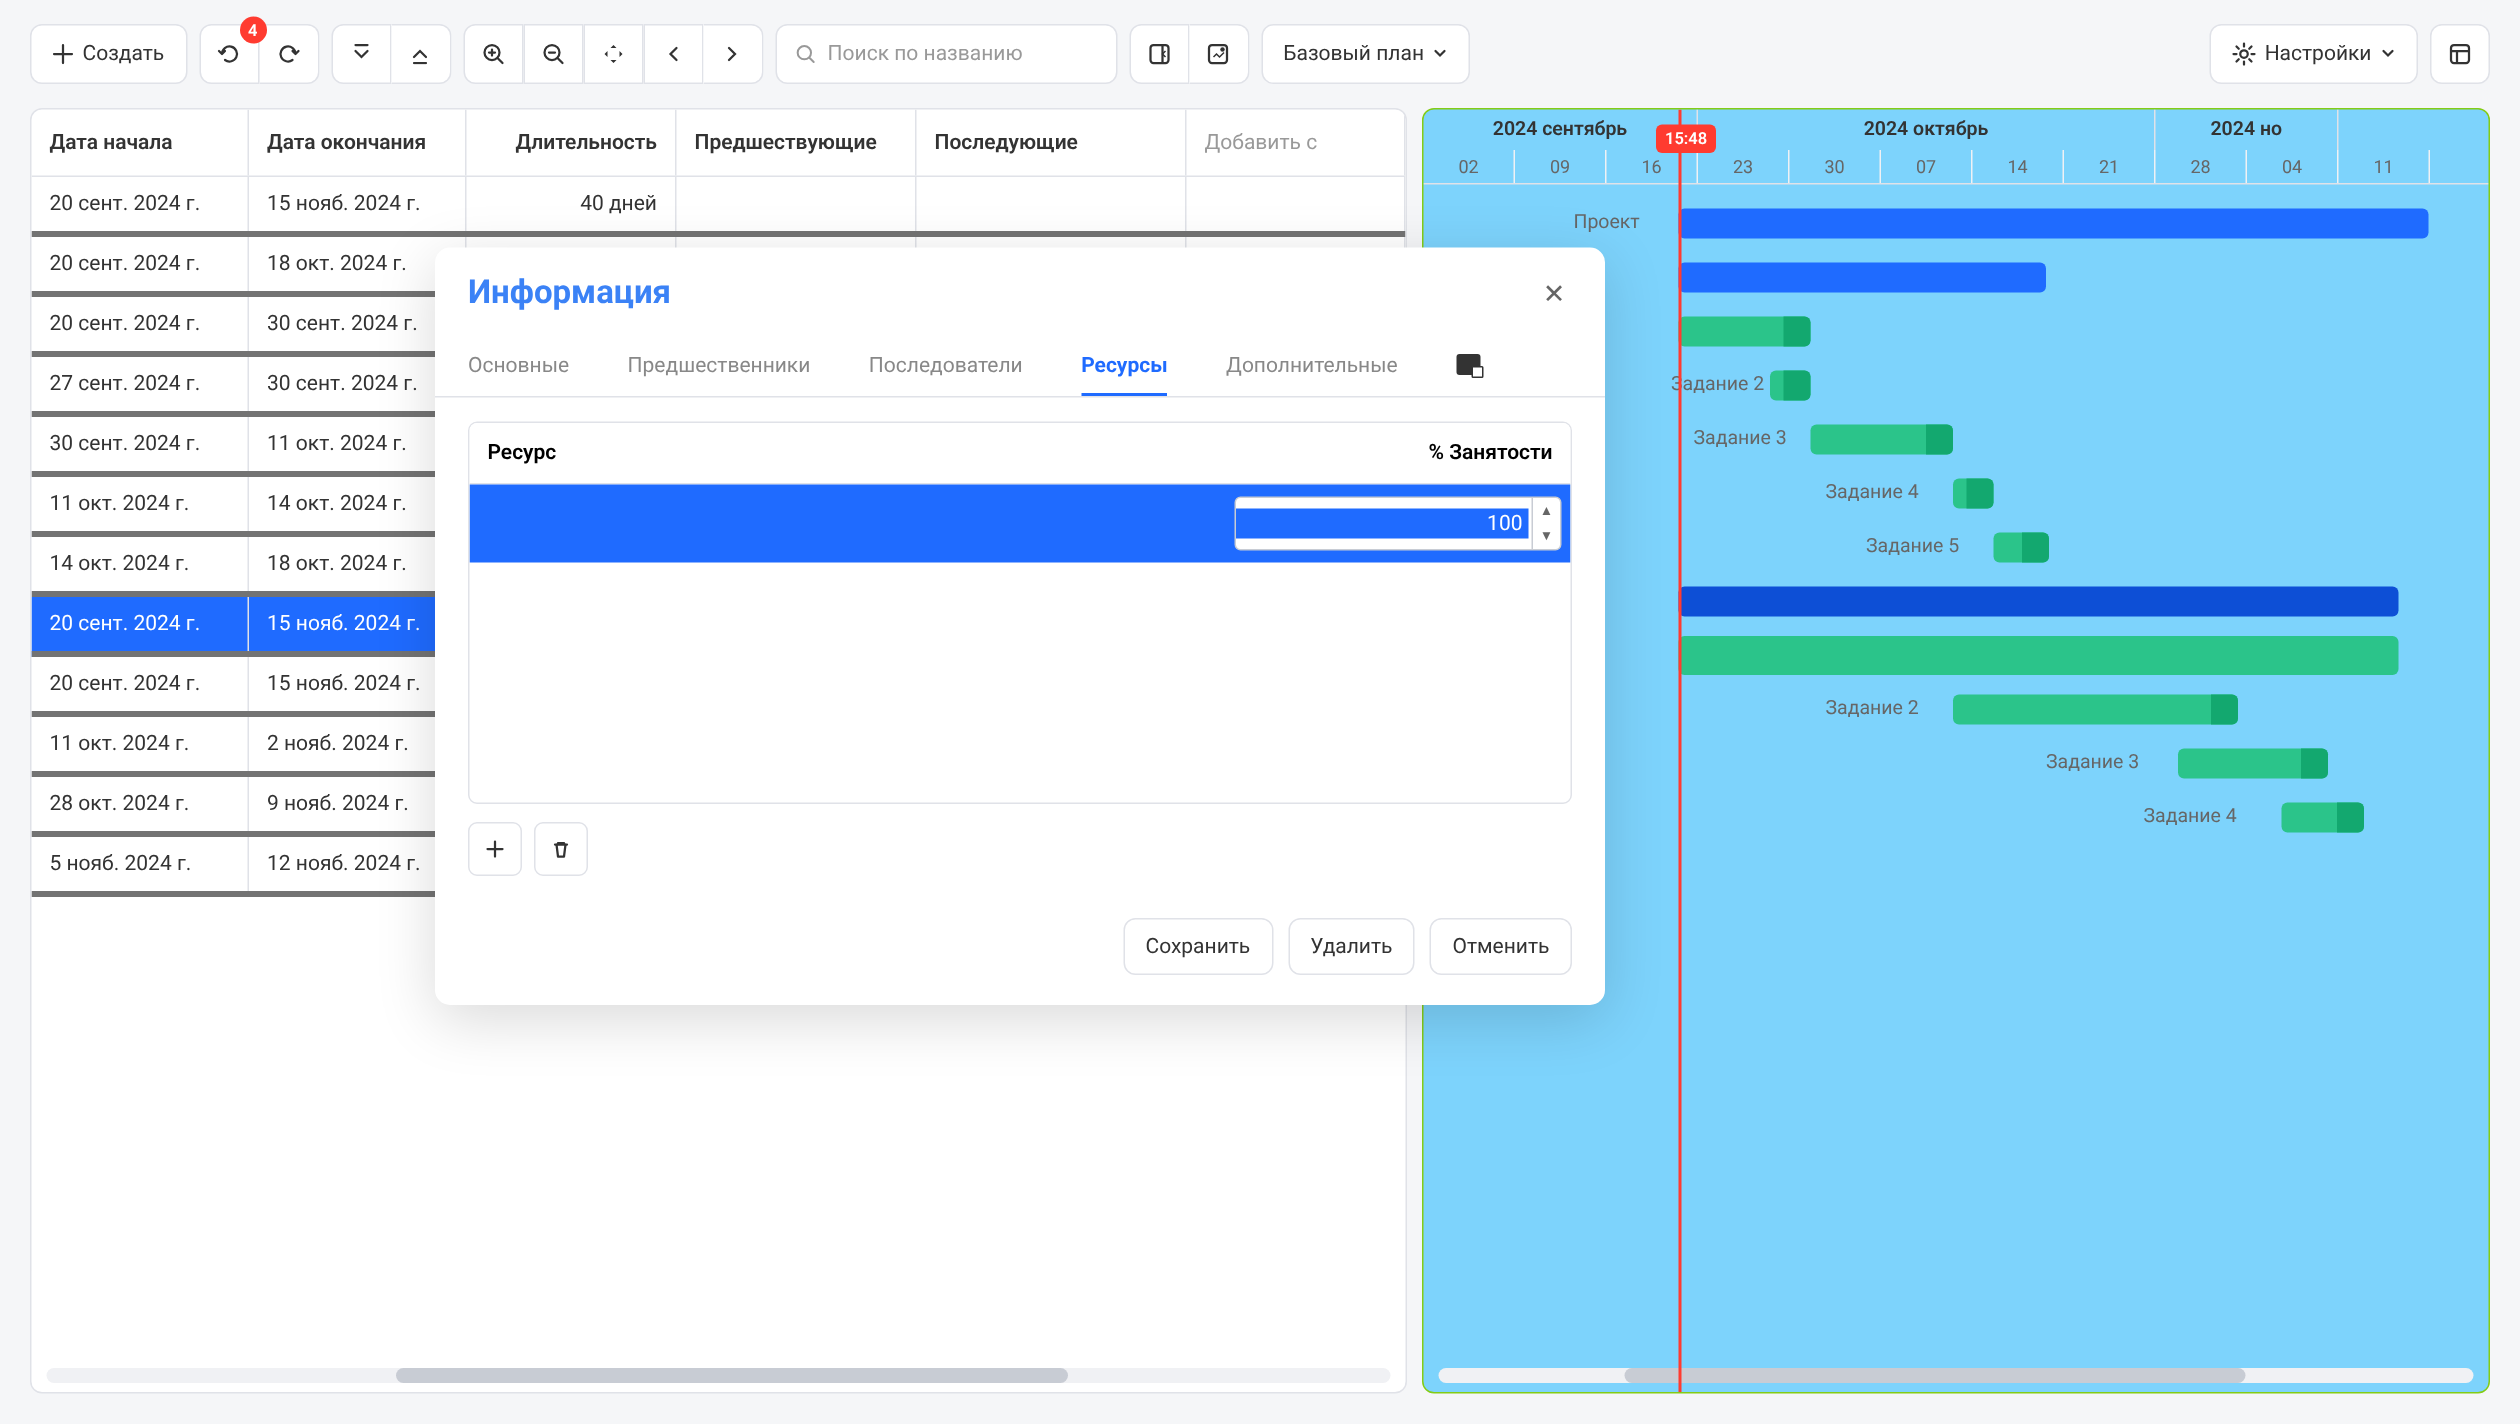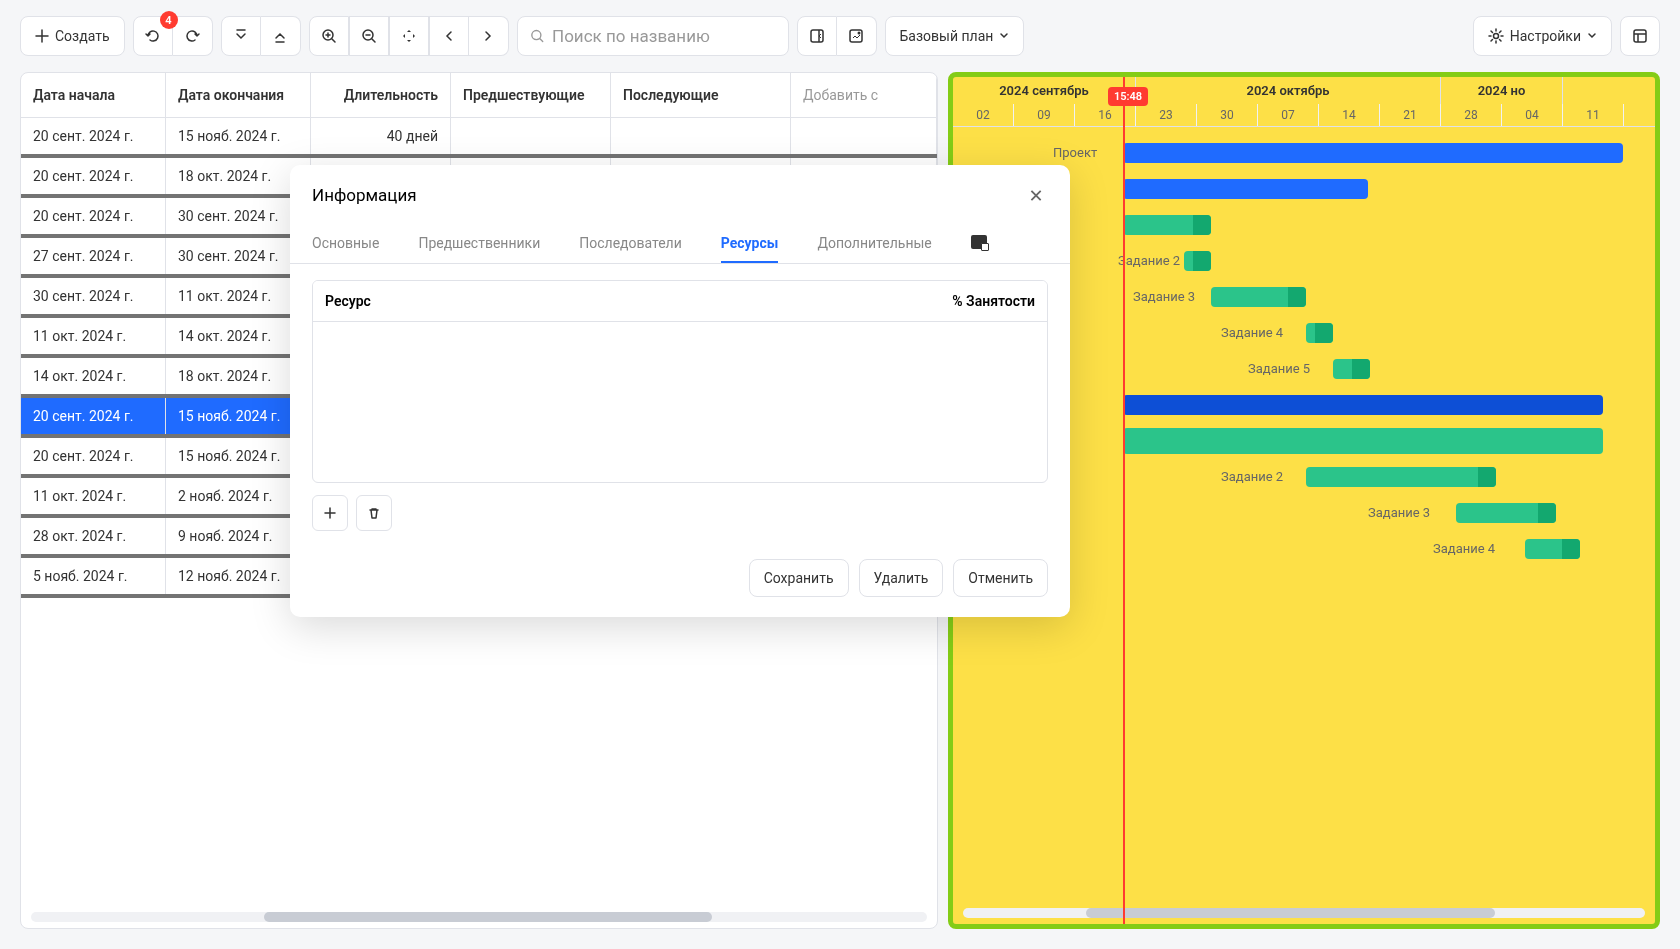--- a/index.html
+++ b/index.html
@@ -6,57 +6,57 @@
 body{background:#f5f6f8;width:1680px;height:949px;overflow:hidden;position:relative}
 .toolbar{display:flex;align-items:center;gap:8px;padding:16px 20px;background:#f5f6f8}
 .btn{display:inline-flex;align-items:center;justify-content:center;gap:6px;padding:0 14px;height:40px;background:#fff;border:1px solid #e0e2e8;border-radius:8px;font-size:14px;color:#333;cursor:pointer}
 .btn-group{display:flex}
 .btn-group .btn{border-radius:0}
 .btn-group .btn:first-child{border-radius:8px 0 0 8px}
 .btn-group .btn:last-child{border-radius:0 8px 8px 0;border-left:none}
 .btn-icon{width:40px;padding:0}
 .badge{position:absolute;top:-6px;right:-6px;background:#ff3b30;color:#fff;font-size:11px;font-weight:600;min-width:18px;height:18px;border-radius:9px;display:flex;align-items:center;justify-content:center}
 .search-box{display:flex;align-items:center;gap:8px;padding:0 12px;height:40px;background:#fff;border:1px solid #e0e2e8;border-radius:8px;min-width:180px}
-.search-box input{border:none;outline:none;font-size:17px;color:#333;width:100%}
+.search-box input{border:none;outline:none;font-size:14px;color:#333;width:100%}
 .search-box input::placeholder{color:#999}
 .spacer{flex:1}
 .main{display:flex;height:calc(100% - 72px);padding:0 20px 20px}
 .grid-panel{flex:0 0 918px;background:#fff;border:1px solid #e0e2e8;border-radius:8px;overflow:hidden;position:relative}
 .grid-header{display:flex;border-bottom:1px solid #e0e2e8;font-weight:600;font-size:14px;color:#333}
 .grid-cell{padding:14px 12px;border-right:1px solid #e0e2e8;white-space:nowrap;overflow:hidden;text-overflow:ellipsis}
 .col-start{width:145px}
 .col-end{width:145px}
 .col-dur{width:140px;text-align:right}
 .col-pred{width:160px}
 .col-succ{width:180px}
 .col-add{flex:1;color:#999;font-weight:400}
 .grid-row{display:flex;border-bottom:4px solid #737373;font-size:14px;color:#333}
 .grid-row.selected{background:#1f6bff;color:#fff}
 .grid-row .grid-cell{padding:10px 12px}
-.gantt-panel{flex:1;margin-left:10px;background:#fde047;border:5px solid #84cc16;border-radius:8px;overflow:hidden;position:relative}
+.gantt-panel{flex:1;margin-left:10px;background:#7dd3fc;border:1px solid #84cc16;border-radius:8px;overflow:hidden;position:relative}
 .gantt-header{border-bottom:1px solid #e0e2e8}
 .gantt-months{display:flex;font-size:13px;font-weight:600;color:#333;text-align:center}
 .gantt-month{padding:6px 0;border-right:1px solid #e0e2e8}
 .gantt-days{display:flex;font-size:12px;color:#666}
 .gantt-day{width:61px;text-align:center;padding:4px 0;border-right:1px solid #f0f1f4;position:relative}
 .now-marker{position:absolute;top:0;bottom:0;left:170px;width:2px;background:#ff3b30;z-index:5}
 .now-label{position:absolute;top:10px;left:155px;background:#ff3b30;color:#fff;font-size:11px;font-weight:600;padding:3px 6px;border-radius:4px;z-index:6}
 .gantt-body{position:relative;padding-top:8px}
 .gantt-row{height:36px;position:relative}
 .gantt-bar{position:absolute;height:20px;top:8px;border-radius:4px}
 .gantt-bar.blue{background:#1f6bff}
 .gantt-bar.dblue{background:#0d4fd6}
 .gantt-bar.green{background:#2bc48a}
 .gantt-bar.green-cap::after{content:"";position:absolute;right:0;top:0;bottom:0;width:18px;background:#13a86f;border-radius:0 4px 4px 0}
 .gantt-label{position:absolute;font-size:13px;color:#666;top:10px;white-space:nowrap}
 .hscroll{position:absolute;bottom:6px;left:10px;right:10px;height:10px;background:#f0f1f4;border-radius:5px}
 .hscroll-thumb{position:absolute;height:100%;background:#c8ccd4;border-radius:5px}
 .modal{position:absolute;left:290px;top:165px;width:780px;background:#fff;border-radius:10px;box-shadow:0 10px 40px rgba(0,0,0,0.15);z-index:100}
 .modal-header{display:flex;align-items:center;justify-content:space-between;padding:18px 22px}
-.modal-title{font-size:17px;font-weight:400;color:#000000}
+.modal-title{font-size:22px;font-weight:700;color:#3b82f6}
 .modal-close{width:24px;height:24px;display:flex;align-items:center;justify-content:center;cursor:pointer;font-size:18px;color:#666}
 .modal-tabs{display:flex;gap:39px;padding:0 22px;border-bottom:1px solid #e0e2e8}
 .modal-tab{padding:10px 0;font-size:14px;color:#888;cursor:pointer;border-bottom:2px solid transparent}
 .modal-tab.active{color:#1f6bff;border-bottom-color:#1f6bff;font-weight:700}
 .modal-body{padding:16px 22px 0}
 .res-table{border:1px solid #e0e2e8;border-radius:6px;overflow:hidden}
 .res-header{display:flex;background:#fff;border-bottom:1px solid #e0e2e8;font-weight:600;font-size:14px}
 .res-col-name{flex:1;padding:12px}
 .res-col-pct{width:230px;padding:12px;text-align:right}
 .res-row{display:flex;background:#1f6bff;height:52px}
@@ -389,20 +389,32 @@
     <div class="modal-tab">
         <div class="note-icon"></div>
       </div>
   </div>
   <div class="modal-body">
     <div class="res-table">
       <div class="res-header">
         <div class="res-col-name">Ресурс</div>
         <div class="res-col-pct">% Занятости</div>
       </div>
+      <div class="res-row">
+        <div class="res-name-cell"></div>
+        <div class="res-pct-cell">
+          <div class="spinner">
+            <input type="text" value="100" style="">
+            <div class="spinner-btns">
+              <div class="spinner-btn">▲</div>
+              <div class="spinner-btn">▼</div>
+            </div>
+          </div>
+        </div>
+      </div>
       <div class="res-blank"></div>
     </div>
     <div class="res-actions">
       <div class="res-action-btn">
         <svg width="14" height="14" viewBox="0 0 14 14">
             <path d="M7 2v10M2 7h10" stroke="#333" stroke-width="1.5" stroke-linecap="round"></path>
           </svg>
       </div>
       <div class="res-action-btn">
         <svg width="14" height="14" viewBox="0 0 14 14">

